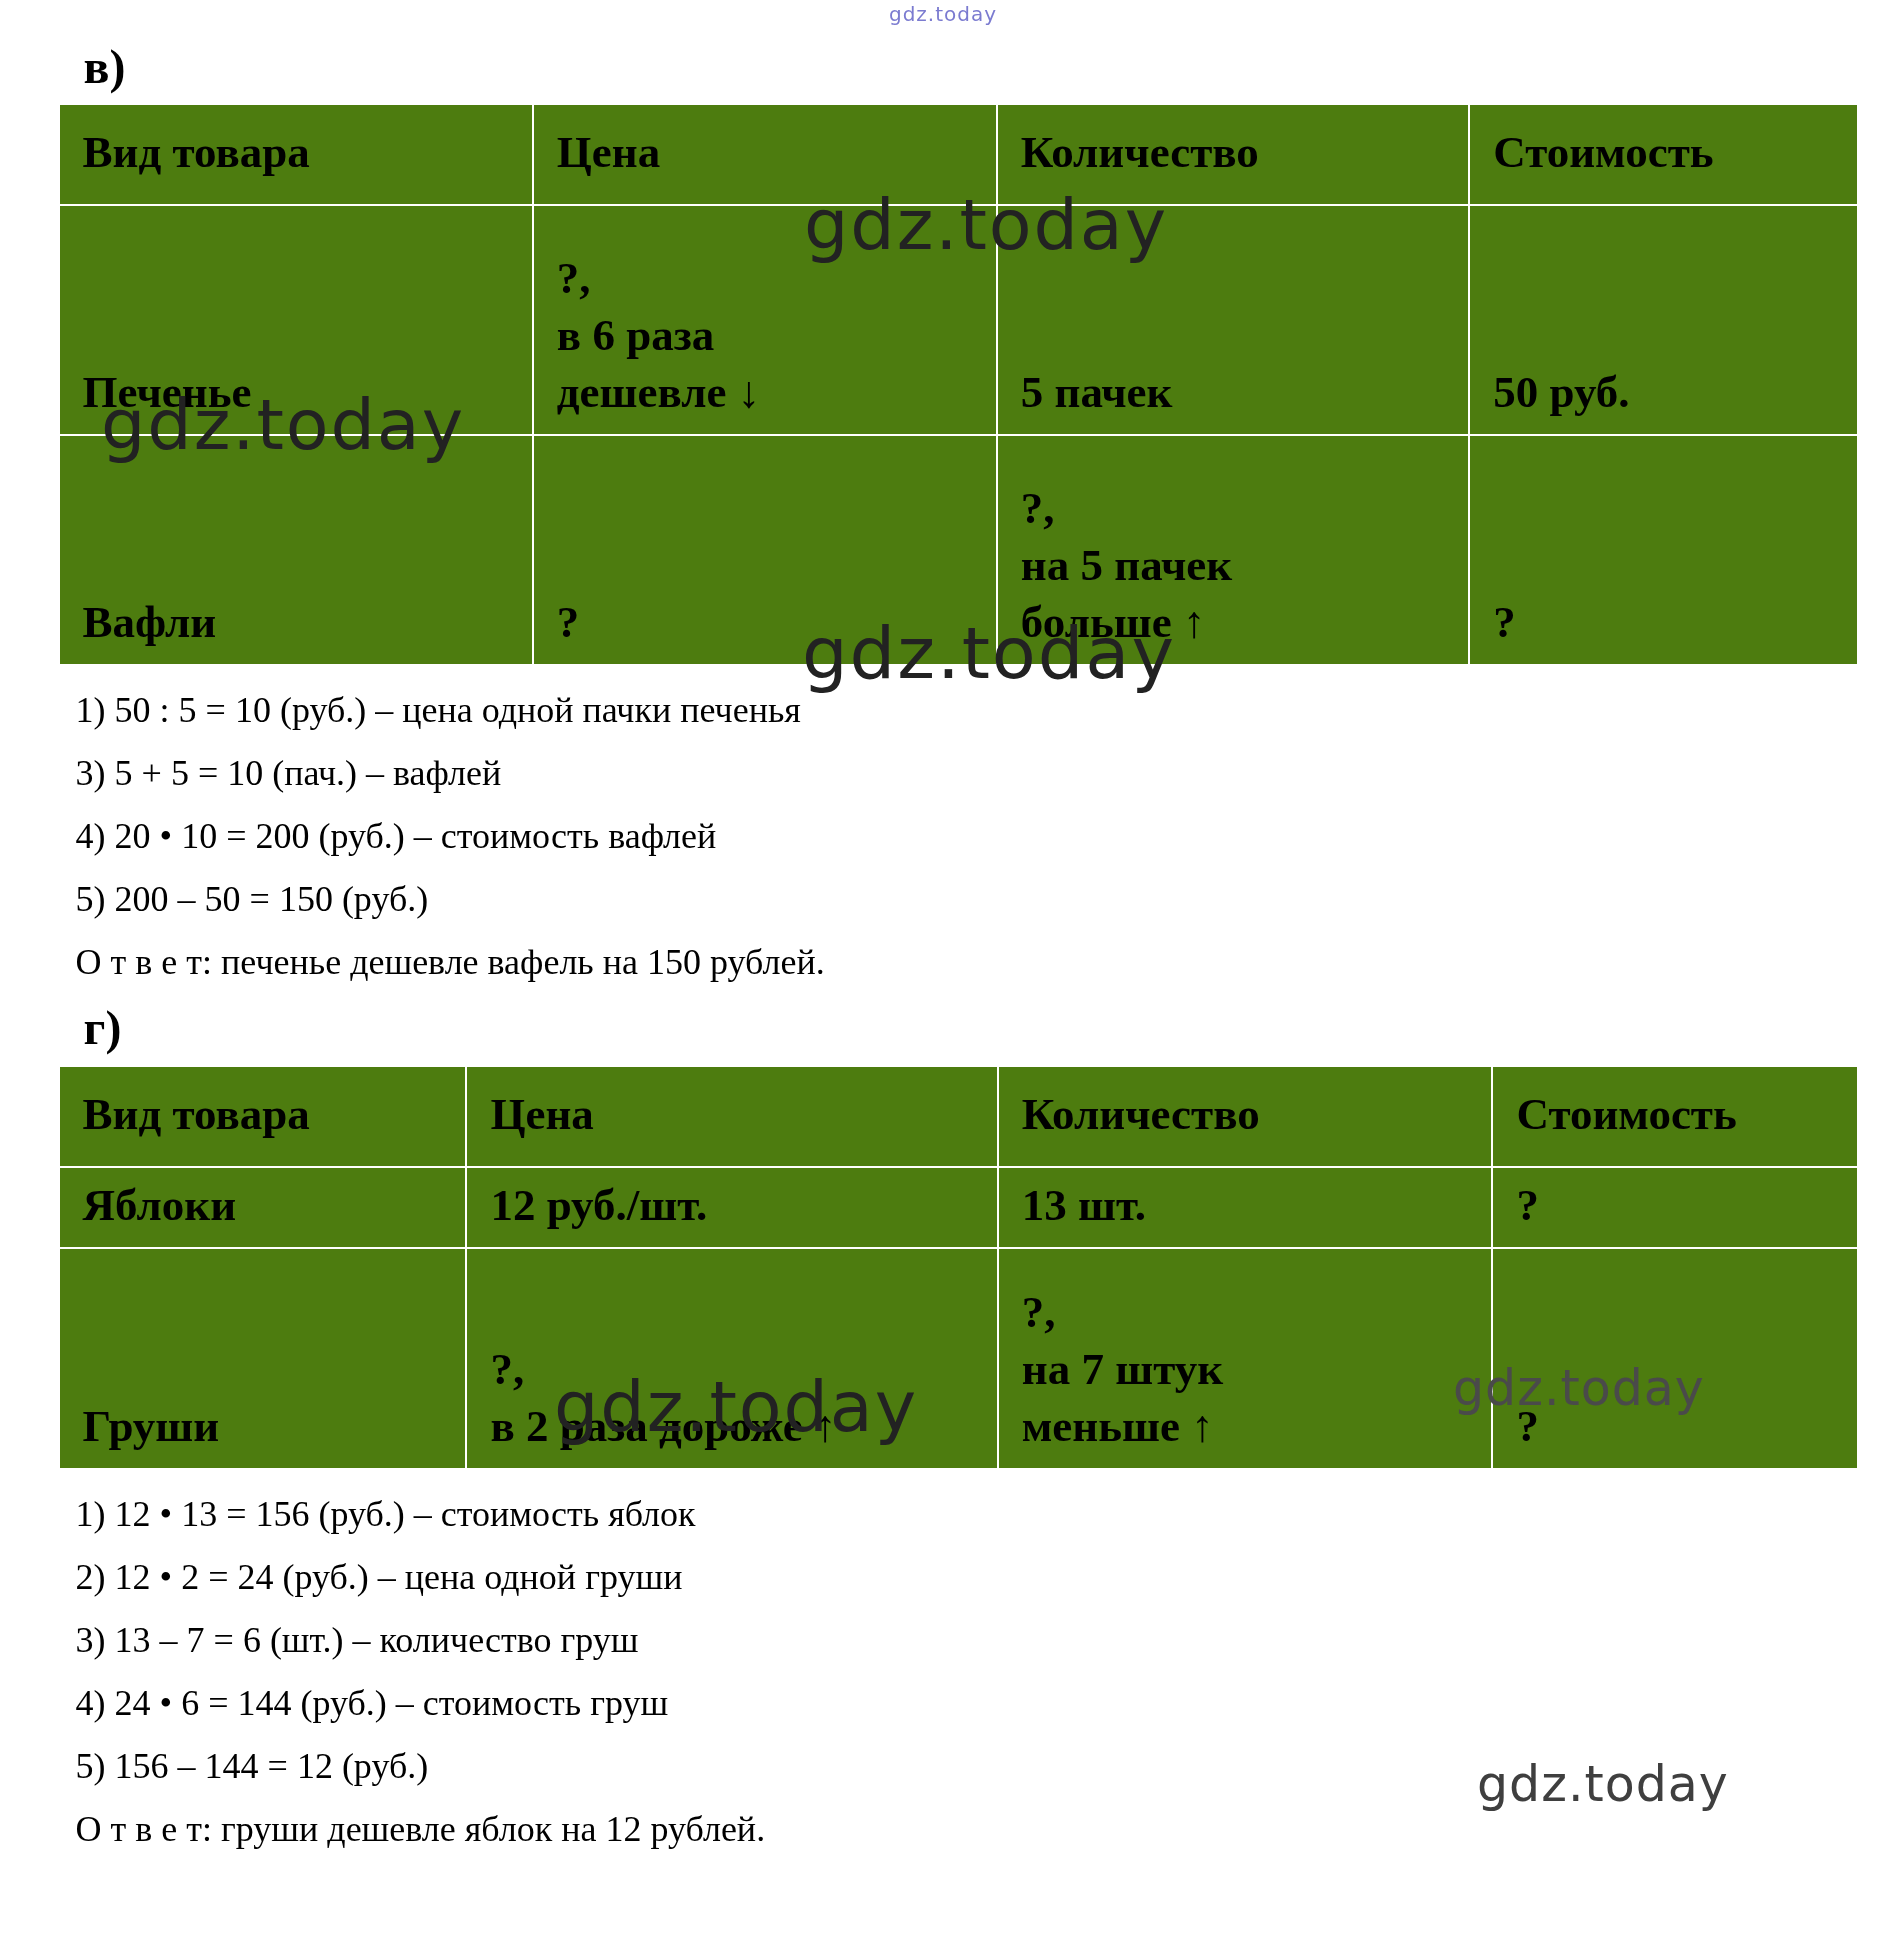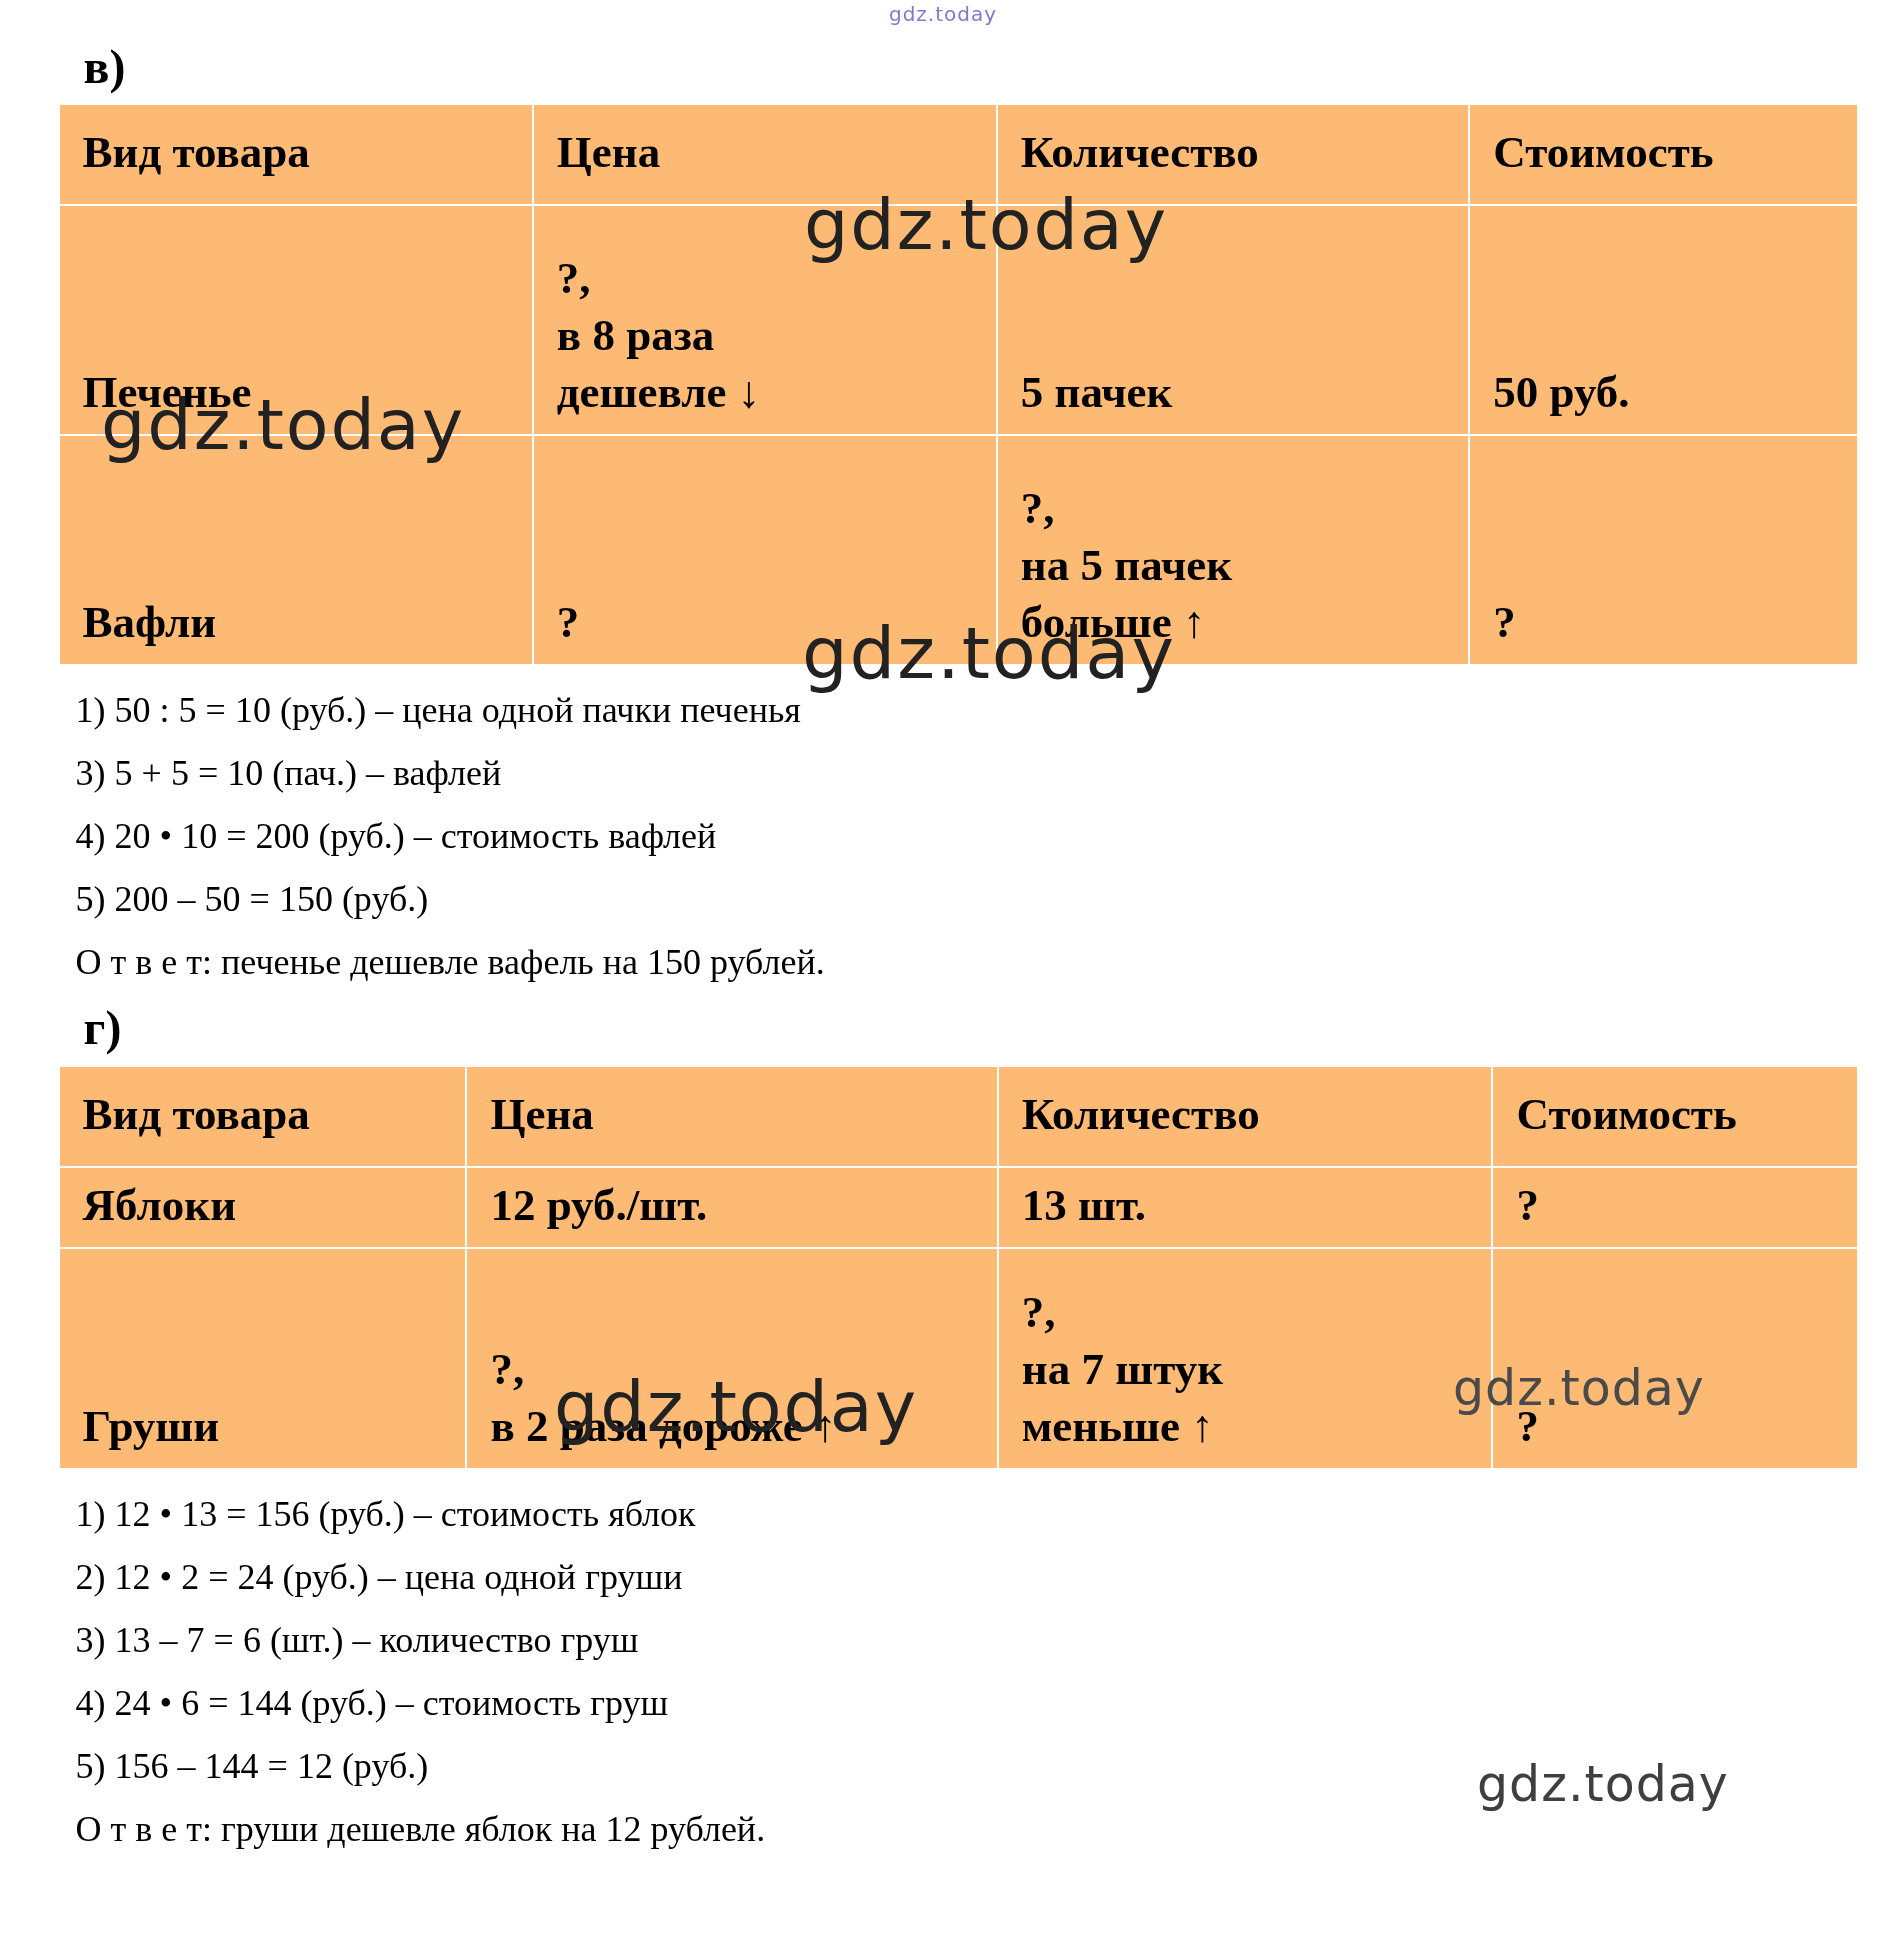--- a/index.html
+++ b/index.html
@@ -7,21 +7,21 @@
   .page {
     position:relative; width:1886px; height:1954px; background:#ffffff; color:#000000;
     font-family:"Liberation Serif","DejaVu Serif",serif; overflow:hidden;padding-left:31px;
   }
   .content { padding:0 27.6px; }
   .section-label { margin:40px 0 11.4px 25px; font-size:48px; font-weight:bold; line-height:53px; }
   .label-g { margin-top:7.6px; }
 
   table.goods { width:100%; border-collapse:separate; border-spacing:0; table-layout:fixed; }
   table.goods th, table.goods td {
-    background:#fdba74; border:1.9px solid #ffffff;
+    background:#4d7c0f; border:1.9px solid #ffffff;
     text-align:left; font-weight:bold; font-size:45px; line-height:57px;
     padding:9.5px 11.4px 13.3px 23px; overflow:hidden;
   }
   table.goods th { vertical-align:middle; }
   table.goods td { vertical-align:bottom; }
   tr.h1 { height:101px; }
   tr.v1 { height:230px; }
   tr.v2 { height:230px; }
   tr.g1 { height:80px; }
   tr.g2 { height:221px; }
@@ -71,21 +71,21 @@
           <th>Цена</th>
           <th>Количество</th>
           <th>Стоимость</th>
         </tr>
         <tr class="v1">
           <td>
             <div>Печенье</div>
           </td>
           <td>
             <div>?,</div>
-            <div>в 8 раза</div>
+            <div>в 6 раза</div>
             <div>дешевле ↓</div>
           </td>
           <td>
             <div>5 пачек</div>
           </td>
           <td>
             <div>50 руб.</div>
           </td>
         </tr>
         <tr class="v2">

